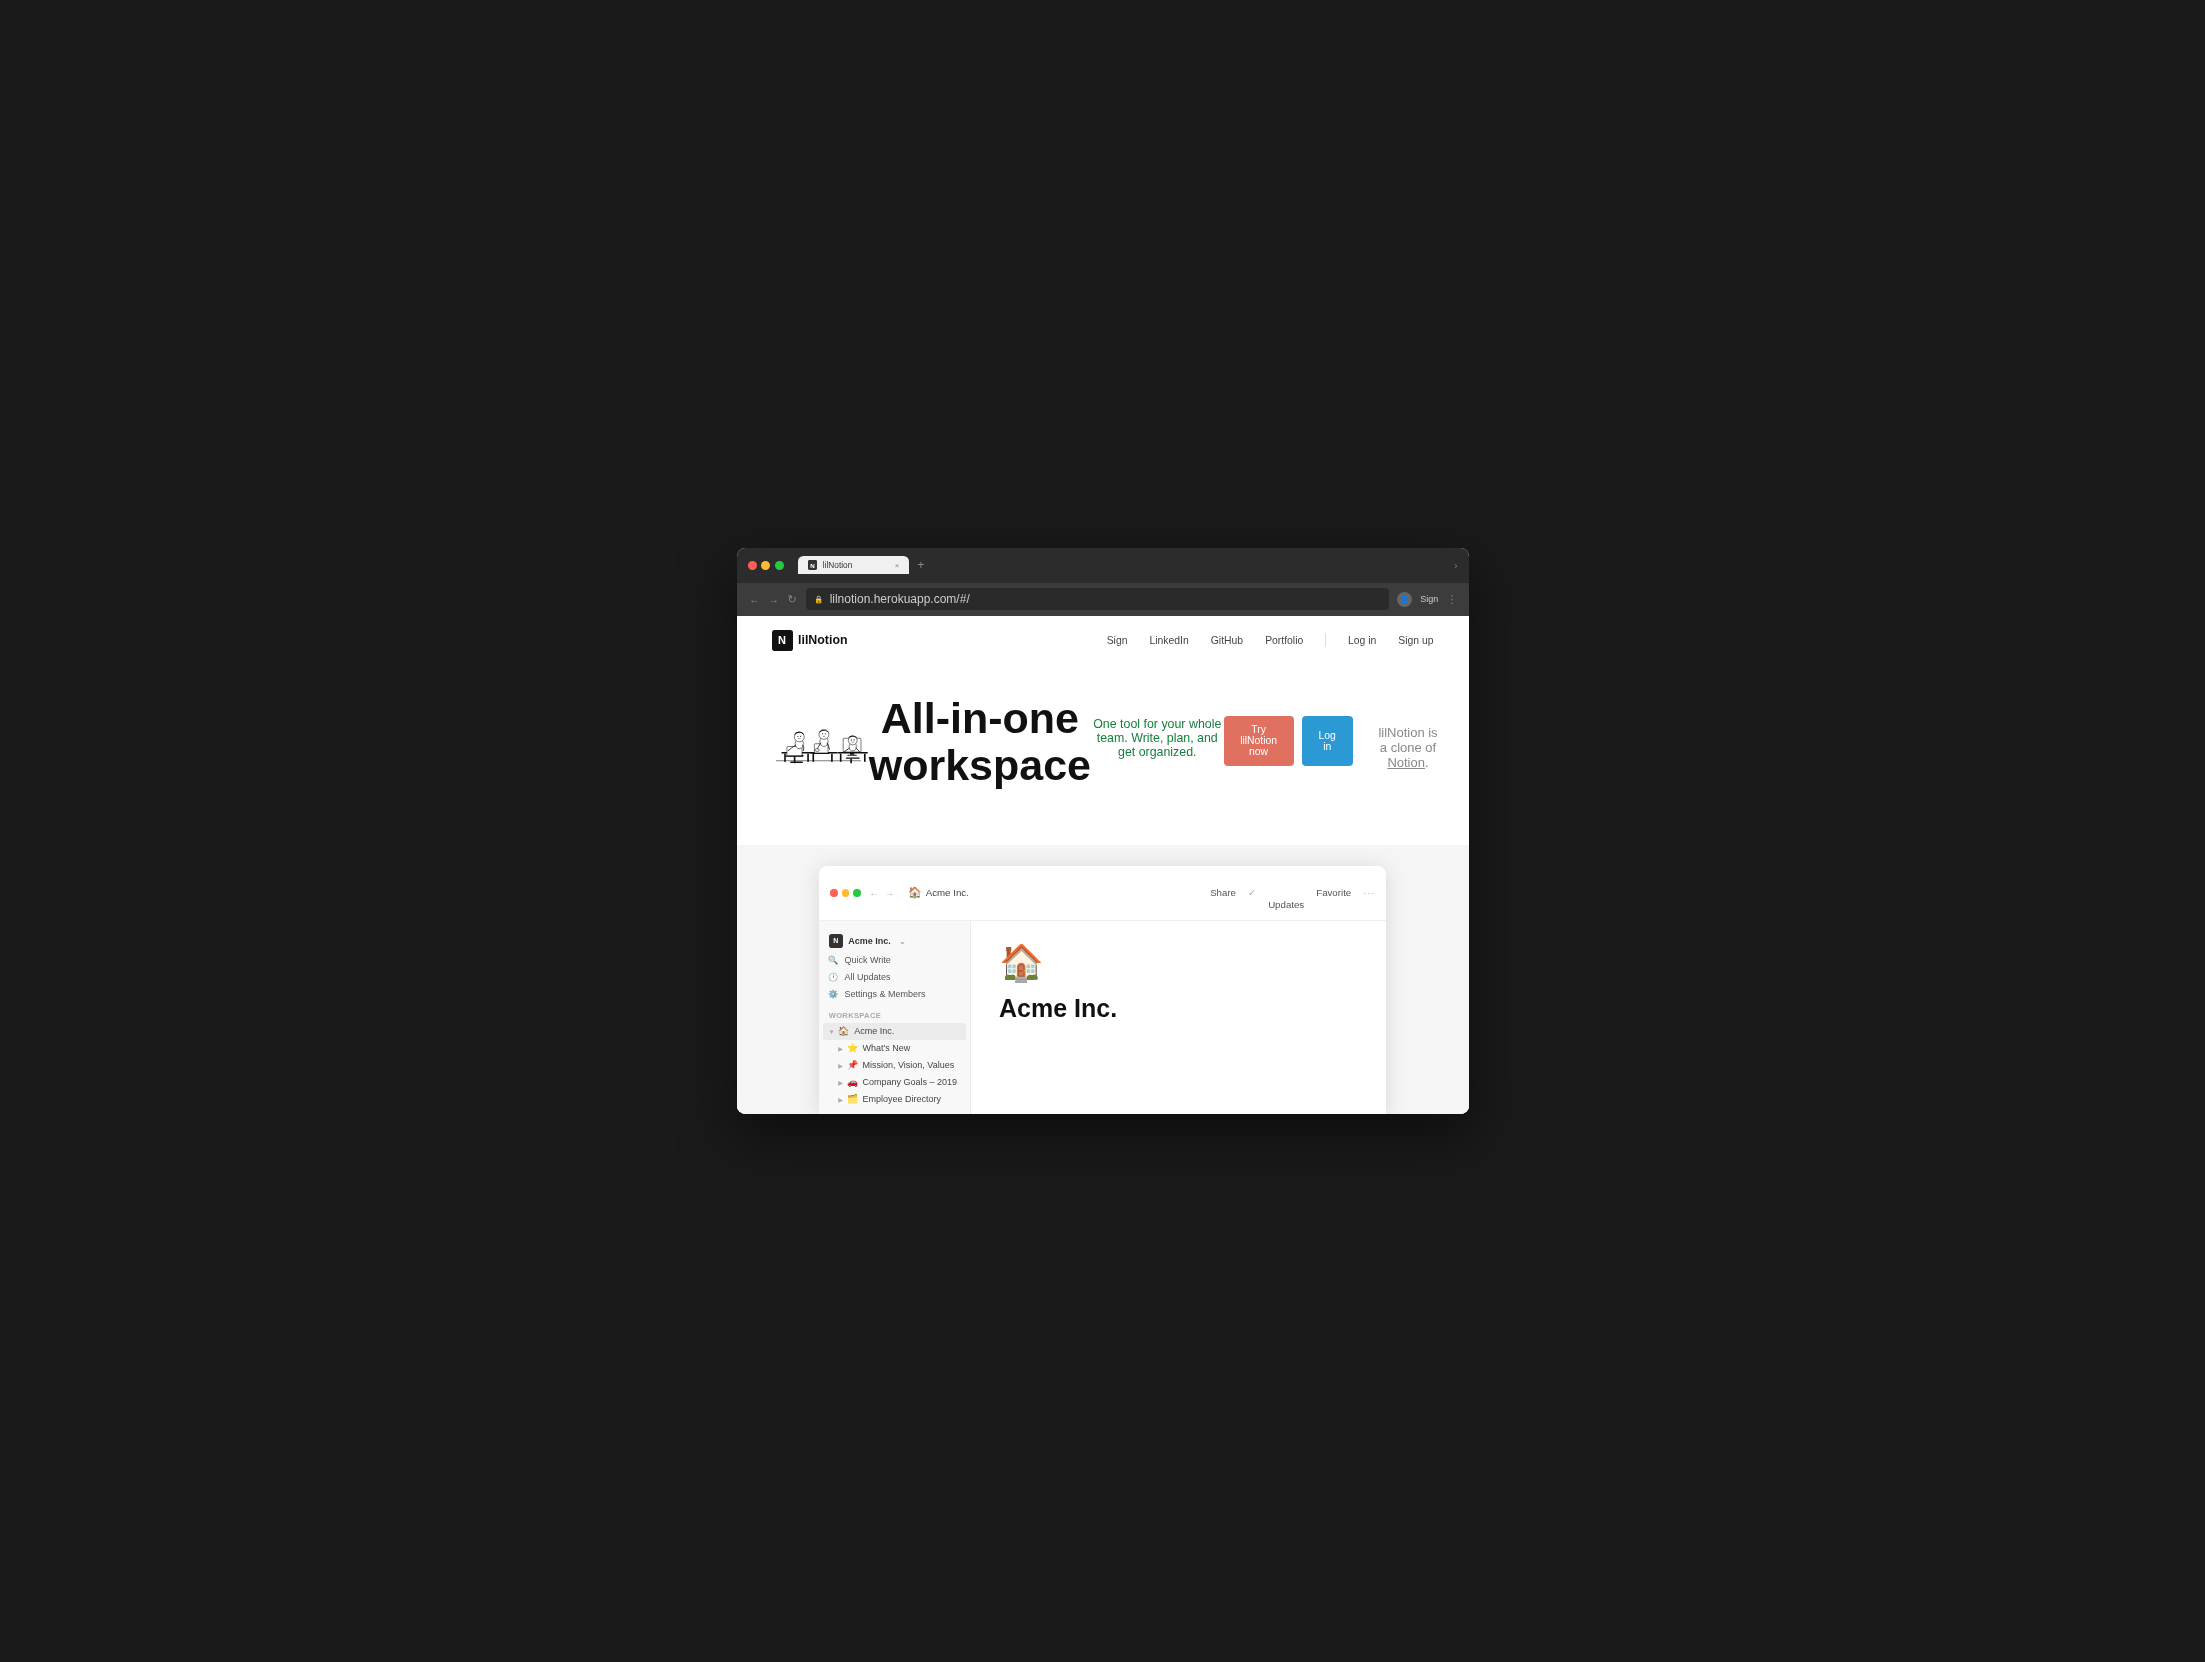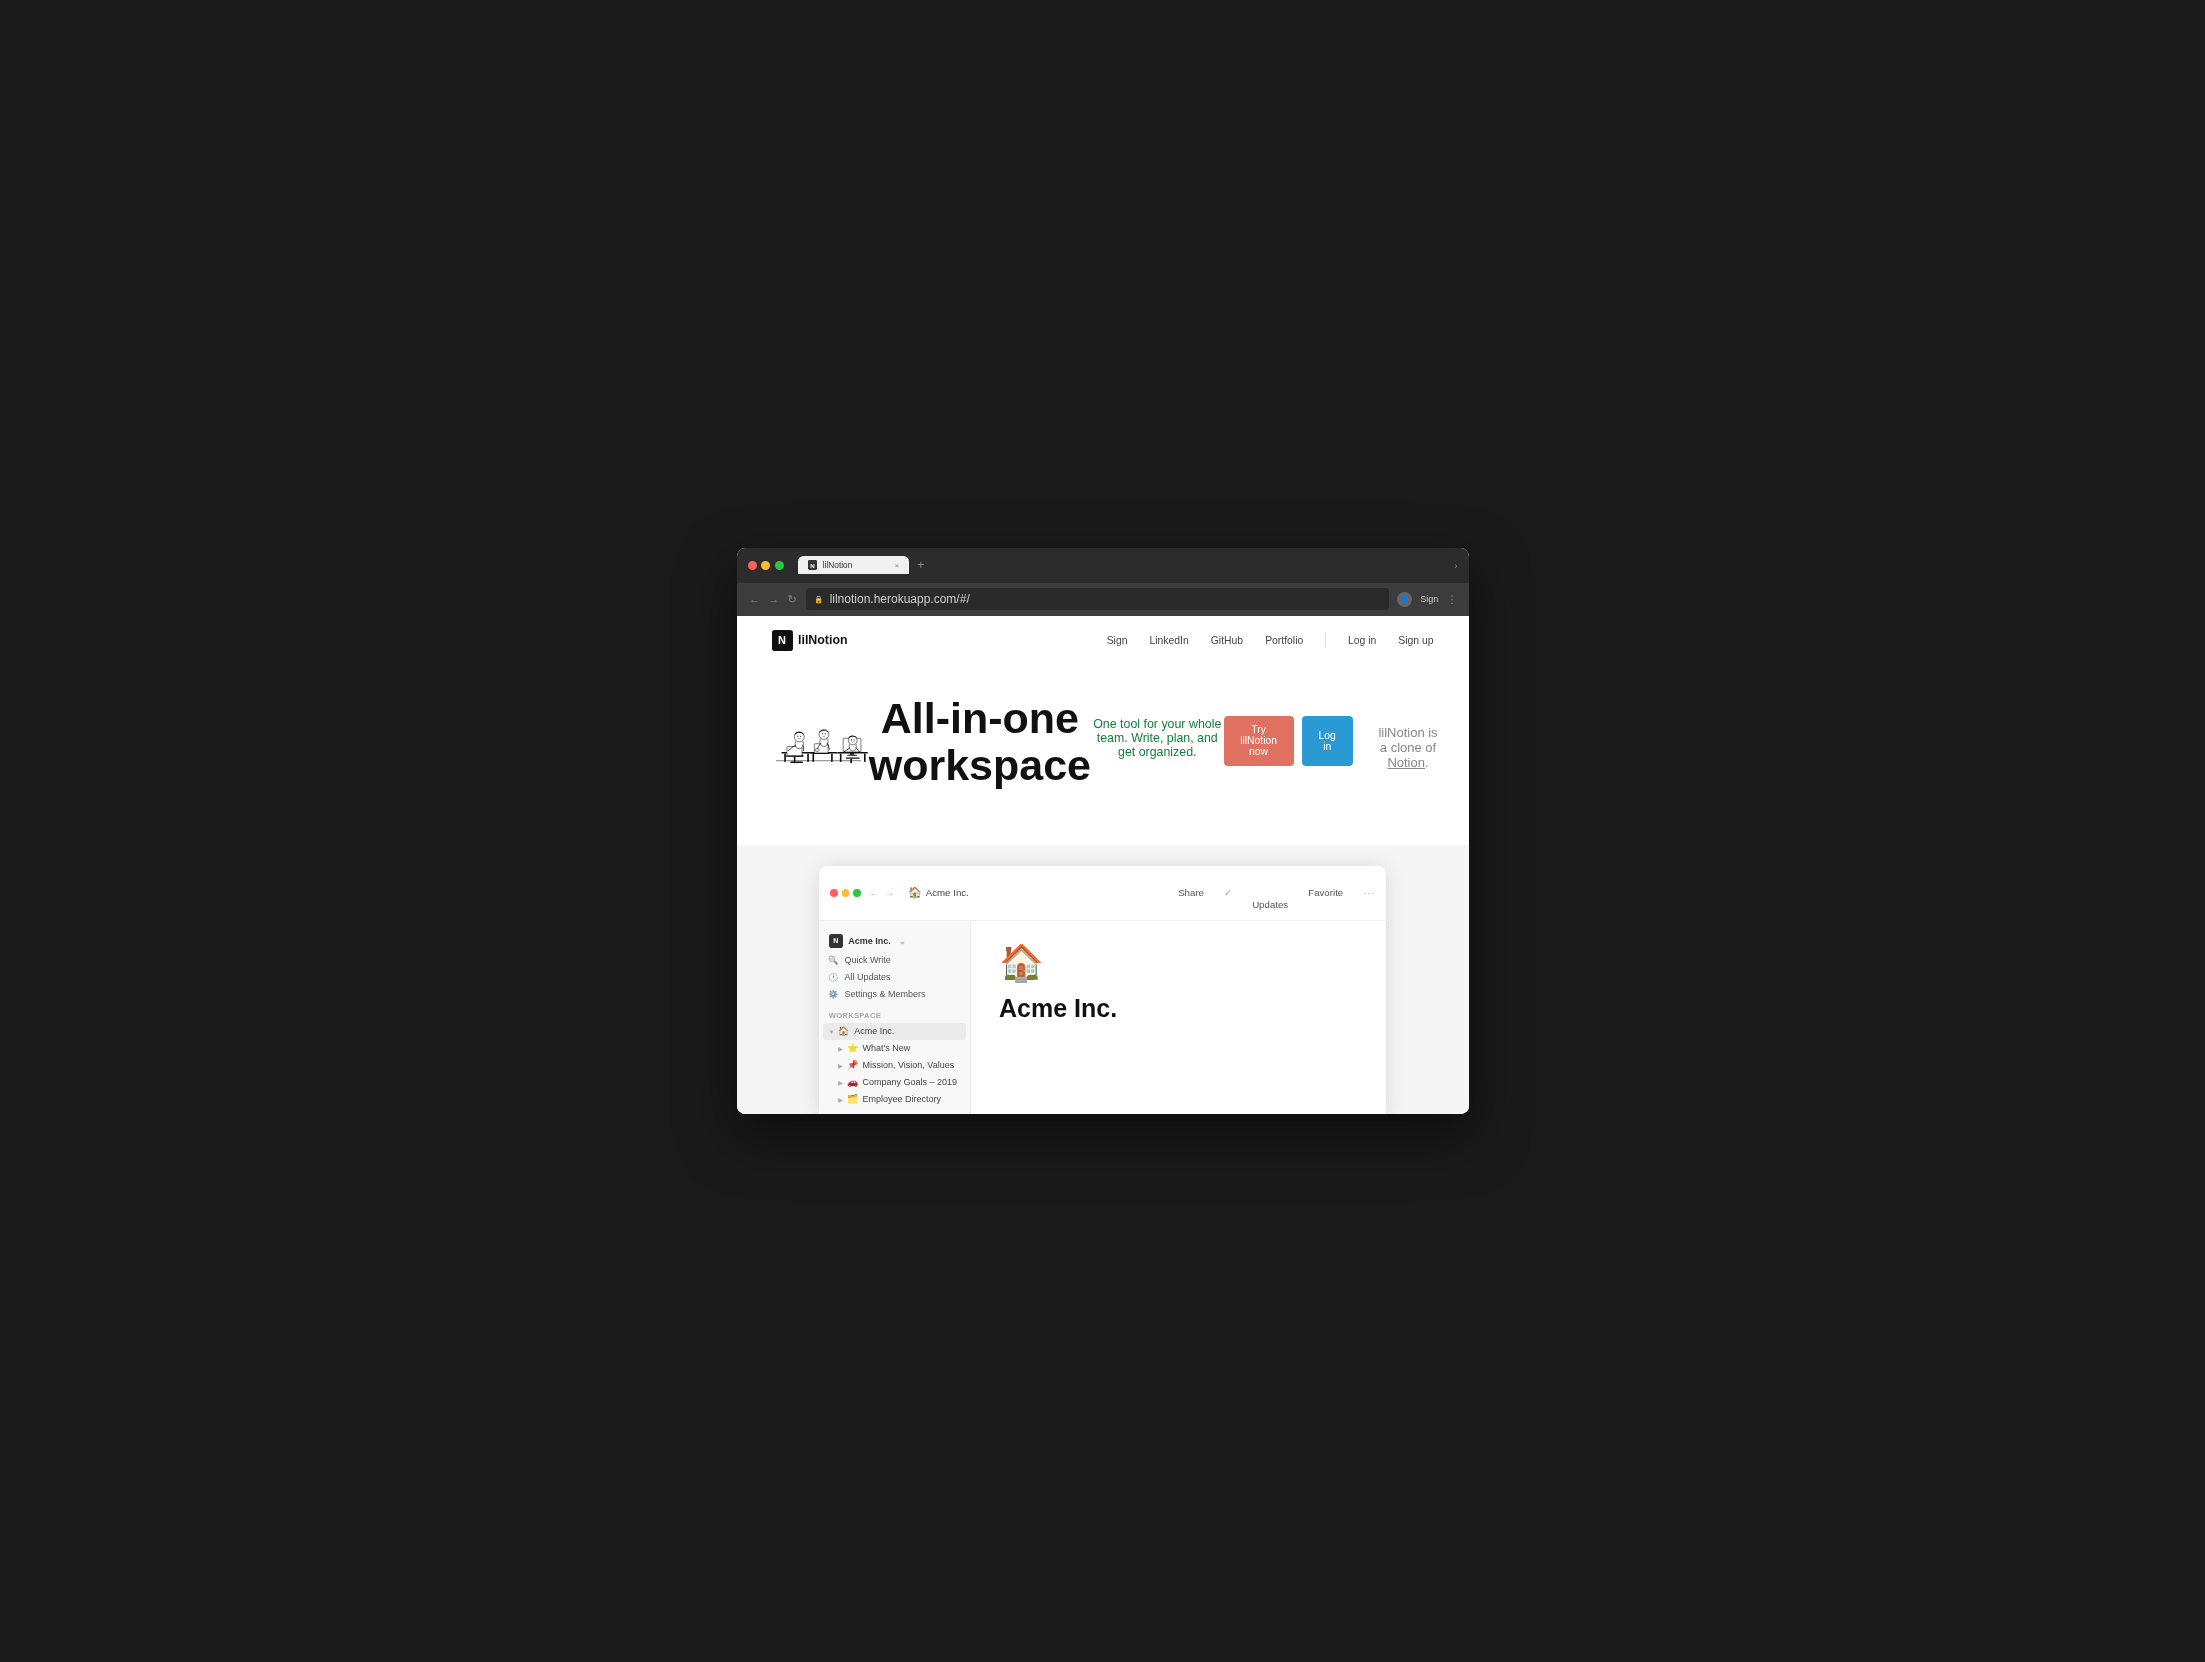--- a/index.html
+++ b/index.html
@@ -351,21 +351,21 @@
       margin-left: 5.5px;
     }
 
     .app-breadcrumb-icon {
       font-size: 11px;
     }
 
     .app-toolbar-right {
       margin-left: auto;
       display: flex;
-      gap: 20px;
+      gap: 12px;
       align-items: center;
       font-size: 9.7px;
       color: #555;
     }
 
     .app-toolbar-right .check {
       color: #aaa;
     }
 
     .app-dots {

